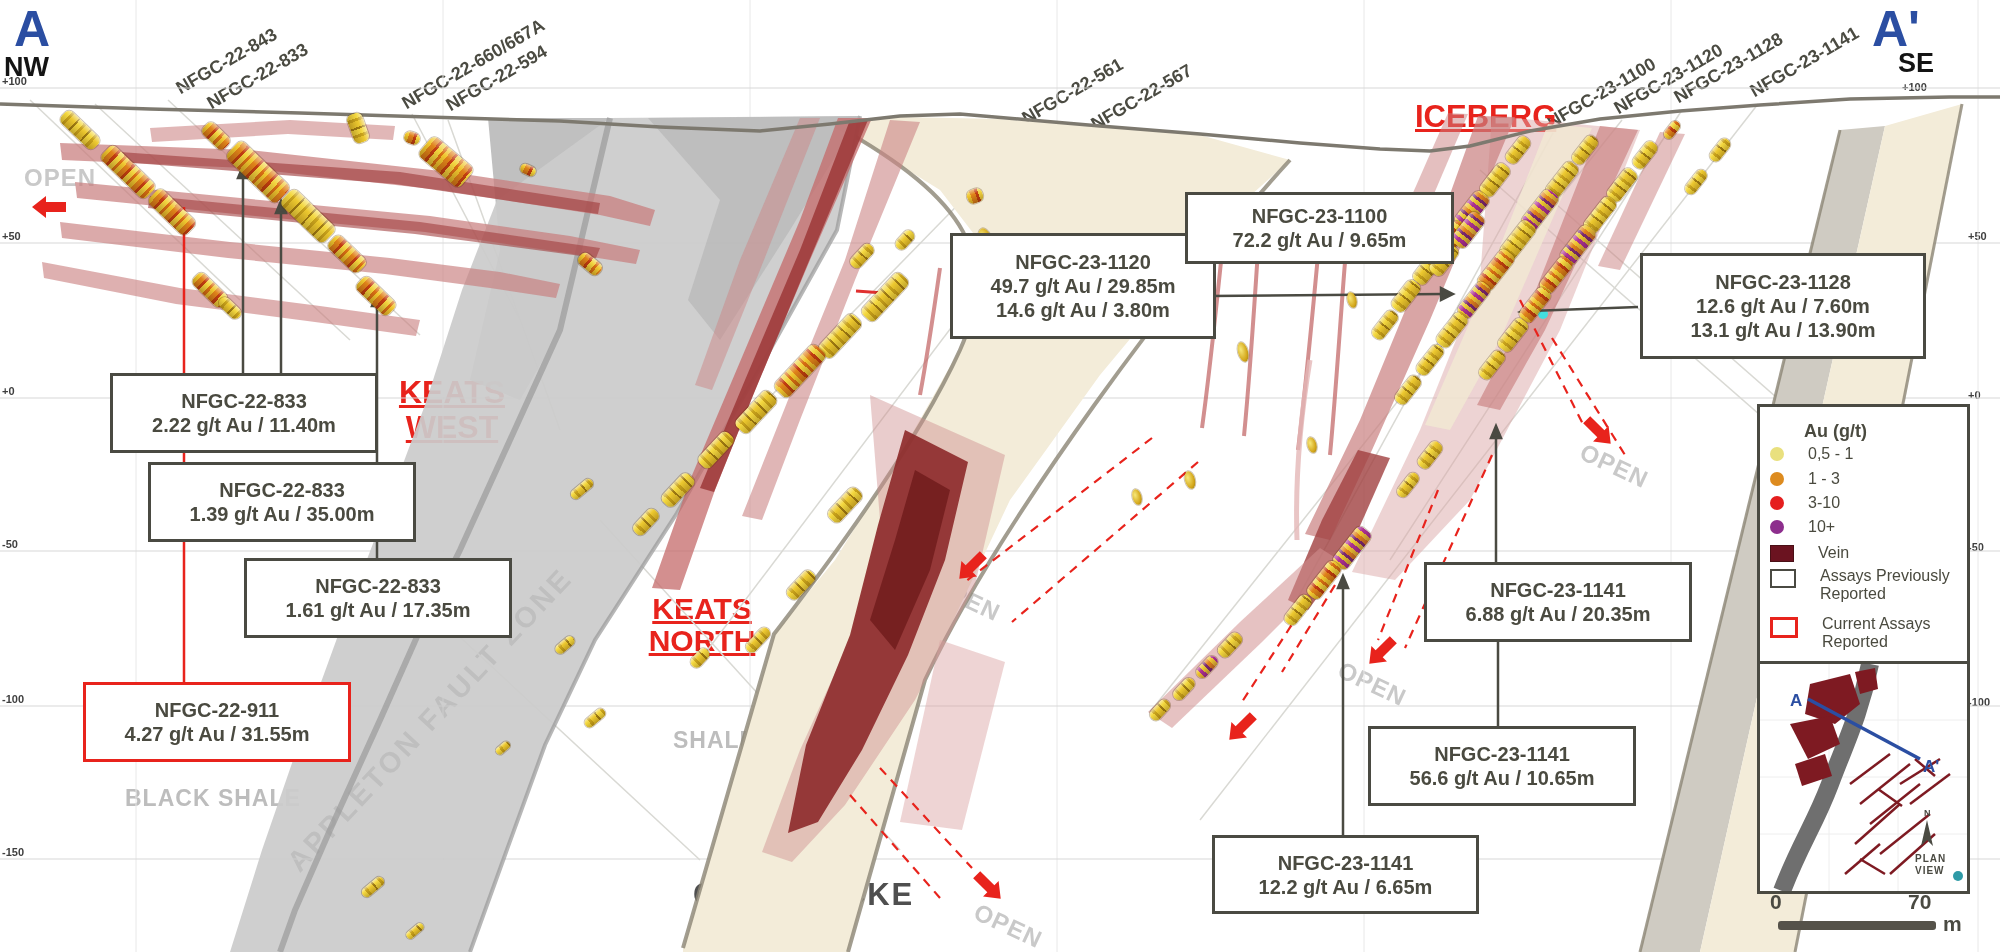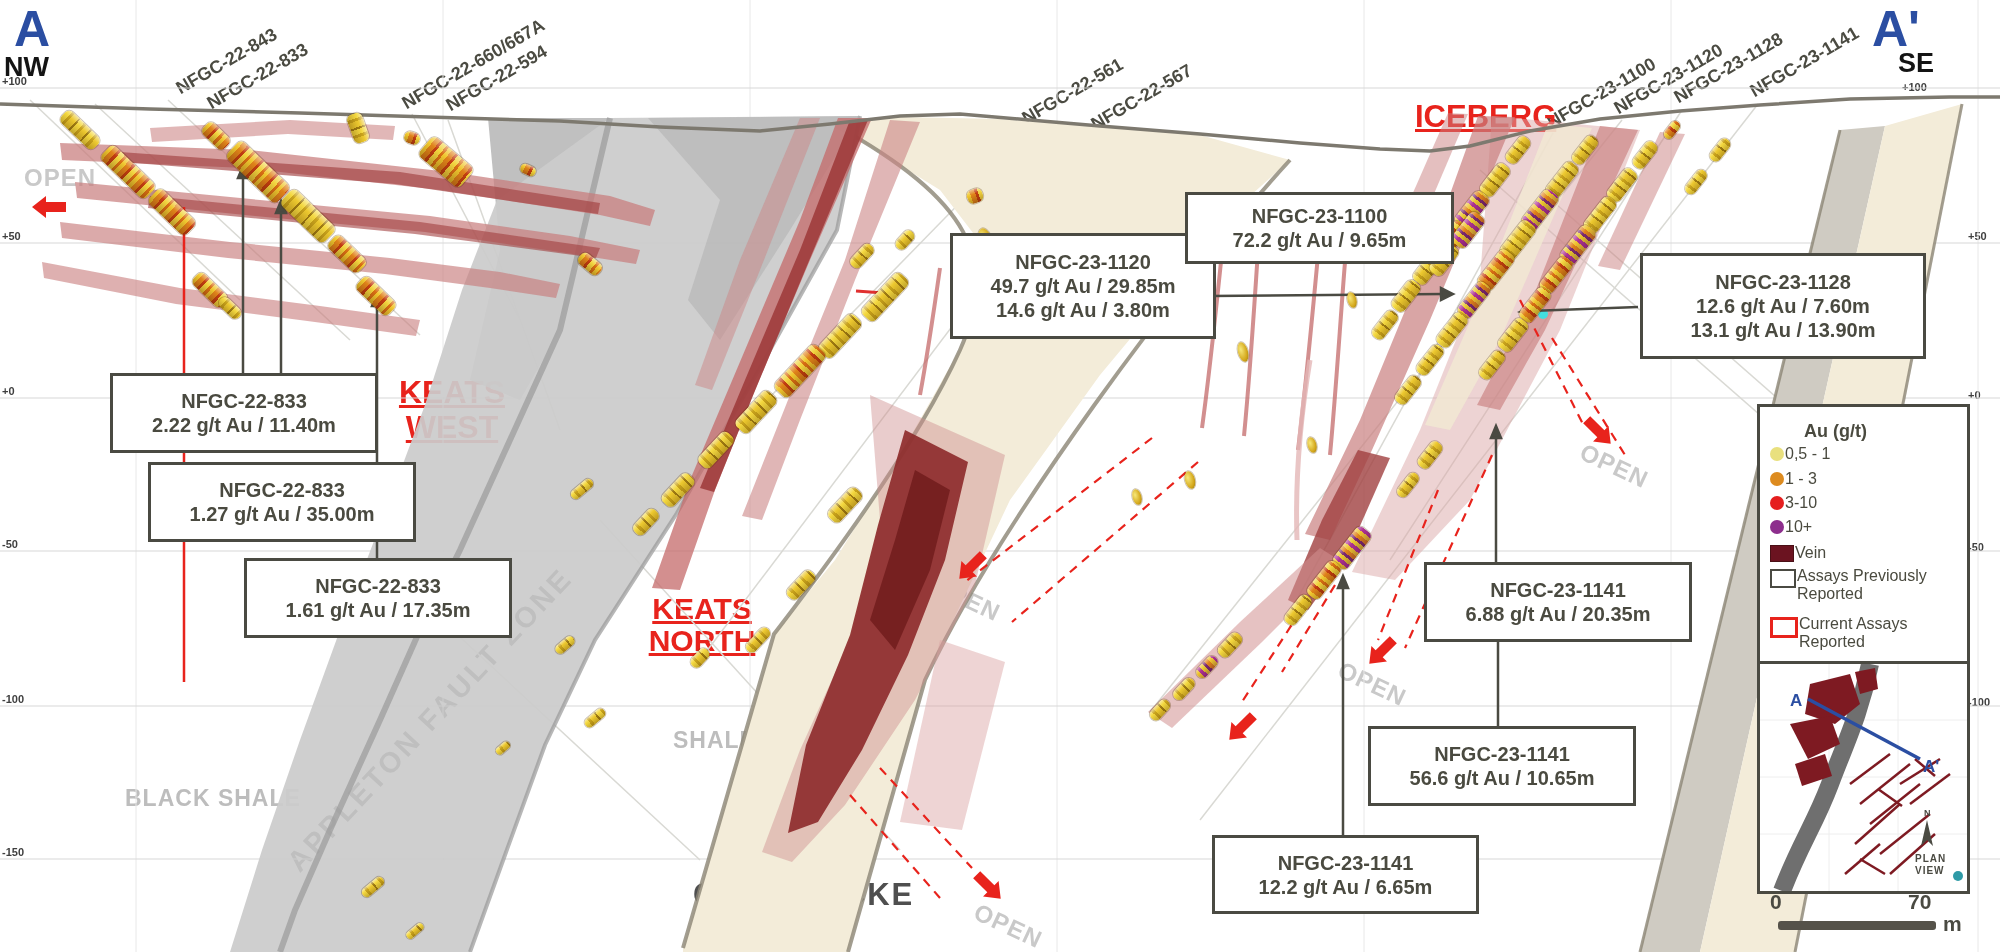--- a/index.html
+++ b/index.html
@@ -32,21 +32,21 @@
      repeating-linear-gradient(90deg,#f4d83f 0 5px,#caa41c 5px 8px,#edc92f 8px 14px,#a07c12 14px 16px);}
   .co{background:linear-gradient(180deg,rgba(255,255,255,.5),rgba(255,255,255,0) 35%,rgba(70,30,0,.35)),
      repeating-linear-gradient(90deg,#f0c72f 0 4px,#e0831a 4px 9px,#c33d10 9px 12px,#f2d43e 12px 17px,#d96f14 17px 20px);}
   .cp{background:linear-gradient(180deg,rgba(255,255,255,.5),rgba(255,255,255,0) 35%,rgba(60,10,50,.35)),
      repeating-linear-gradient(90deg,#eec32f 0 4px,#ad3293 4px 8px,#e8c52e 8px 12px,#7c2a6e 12px 15px,#e0831a 15px 19px);}
   .cd{background:radial-gradient(ellipse at 35% 35%,#f7e87a,#d4a81c 60%,#8a6a0e);border-radius:50%;}
   
   #legend{position:absolute;left:1757px;top:404px;width:207px;height:256px;background:#fff;
     border:3px solid #4a4a42;z-index:40;color:#4a4a3f;font-size:16px;}
   #legend .lg-title{position:absolute;left:44px;top:14px;font-weight:bold;font-size:18px;}
-  .lg-row{position:absolute;left:10px;display:flex;align-items:center;gap:1px;}
+  .lg-row{position:absolute;left:10px;display:flex;align-items:center;gap:24px;}
   .lg-dot{width:14px;height:14px;border-radius:50%;flex:0 0 auto;}
   .lg-sq{width:22px;height:15px;flex:0 0 auto;}
   .lg-label{white-space:nowrap;}
   
   #plan{position:absolute;left:1757px;top:661px;width:207px;height:227px;background:#fff;
     border:3px solid #4a4a42;z-index:40;overflow:hidden;}
   .scale-num{position:absolute;font-size:21px;font-weight:bold;color:#4a4a42;z-index:40;}
   #scalebar{position:absolute;left:1778px;top:921px;width:158px;height:9px;background:#55524a;border-radius:3px;z-index:40;}
 </style>
 </head>
@@ -255,25 +255,29 @@
   <div class="open-label" style="left:1336px;top:670px;transform:rotate(25deg);">OPEN</div>
   <div class="open-label" style="left:1578px;top:452px;transform:rotate(25deg);">OPEN</div>
   <div class="open-label" style="left:972px;top:912px;transform:rotate(25deg);">OPEN</div>
 
   <div class="callout" style="left:110px;top:373px;width:262px;height:74px;">
     <div>NFGC-22-833</div>
     <div>2.22 g/t Au / 11.40m</div>
   </div>
   <div class="callout" style="left:148px;top:462px;width:262px;height:74px;">
     <div>NFGC-22-833</div>
-    <div>1.27 g/t Au / 35.00m</div>
+    <div>1.39 g/t Au / 35.00m</div>
   </div>
   <div class="callout" style="left:244px;top:558px;width:262px;height:74px;">
     <div>NFGC-22-833</div>
     <div>1.61 g/t Au / 17.35m</div>
+  </div>
+  <div class="callout current" style="left:83px;top:682px;width:262px;height:74px;">
+    <div>NFGC-22-911</div>
+    <div>4.27 g/t Au / 31.55m</div>
   </div>
   <div class="callout" style="left:950px;top:233px;width:260px;height:100px;">
     <div>NFGC-23-1120</div>
     <div>49.7 g/t Au / 29.85m</div>
     <div>14.6 g/t Au / 3.80m</div>
   </div>
   <div class="callout" style="left:1185px;top:192px;width:263px;height:66px;">
     <div>NFGC-23-1100</div>
     <div>72.2 g/t Au / 9.65m</div>
   </div>

